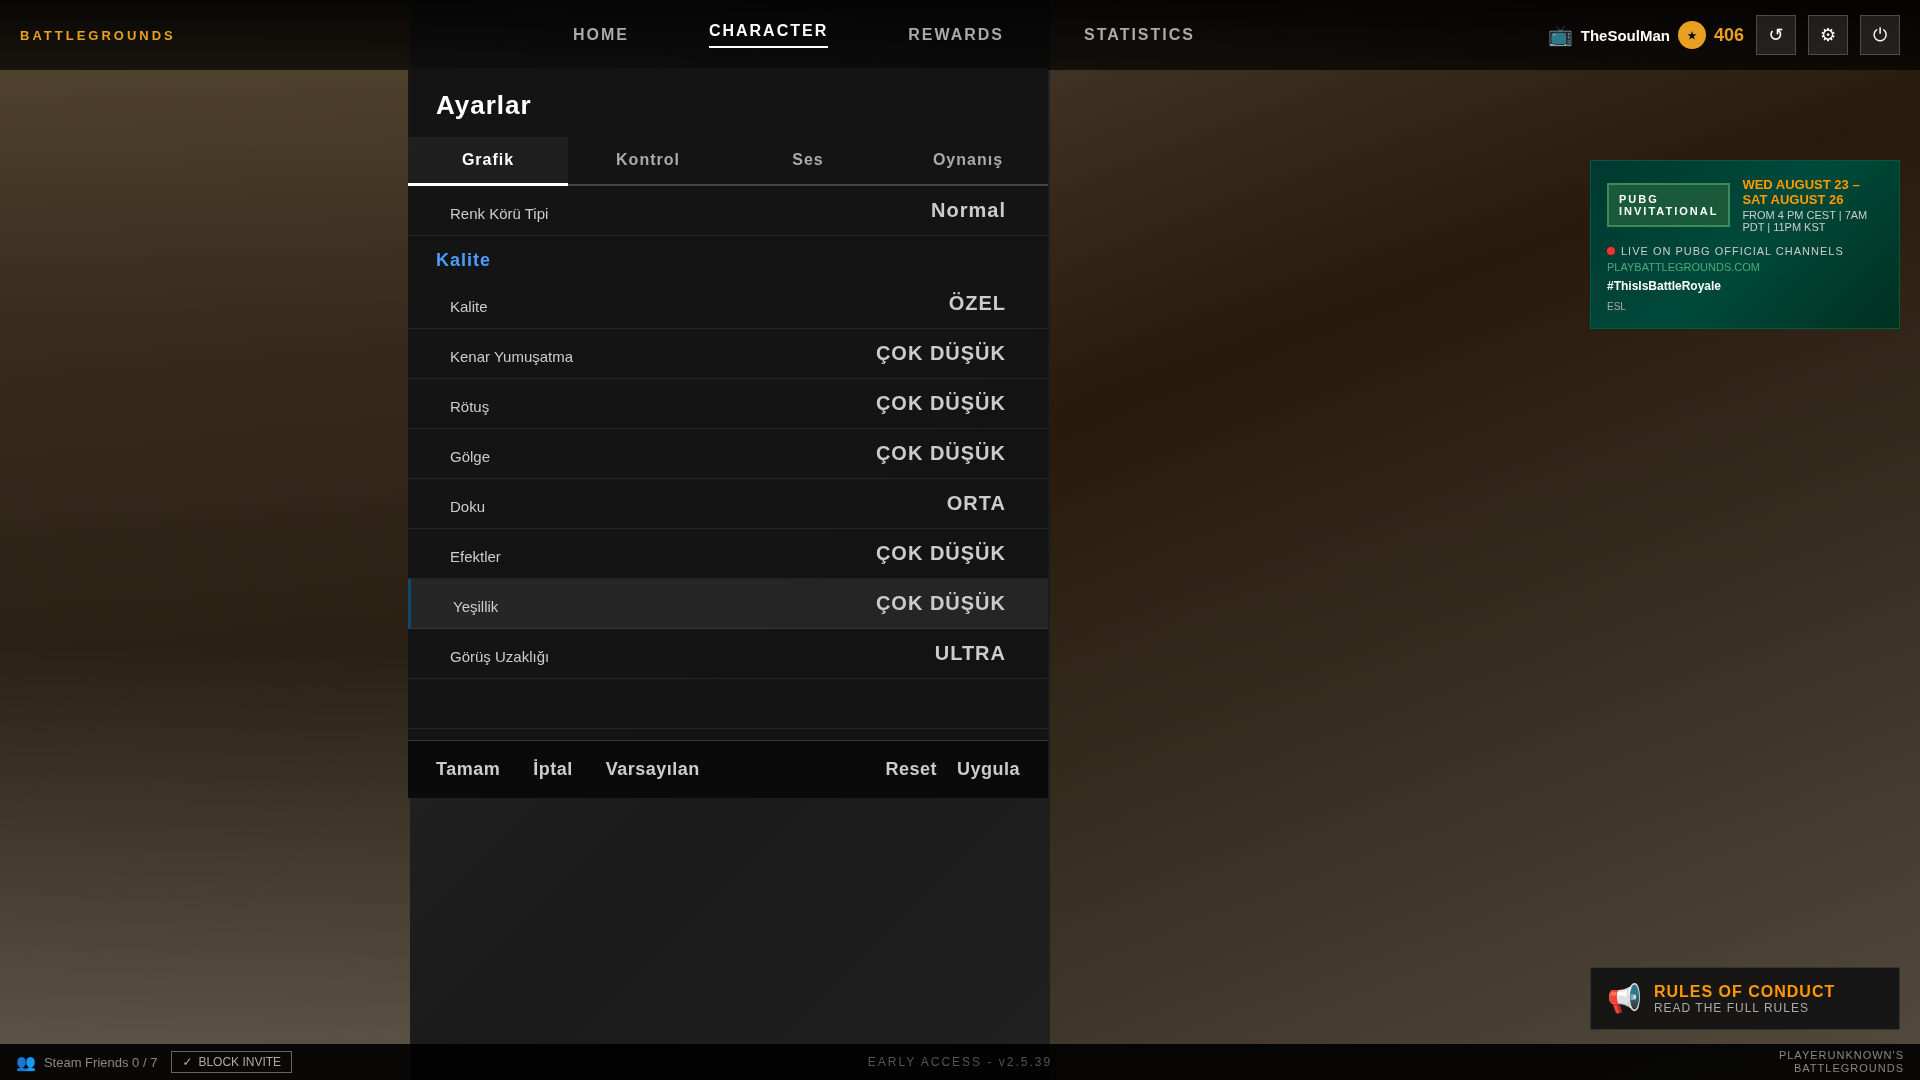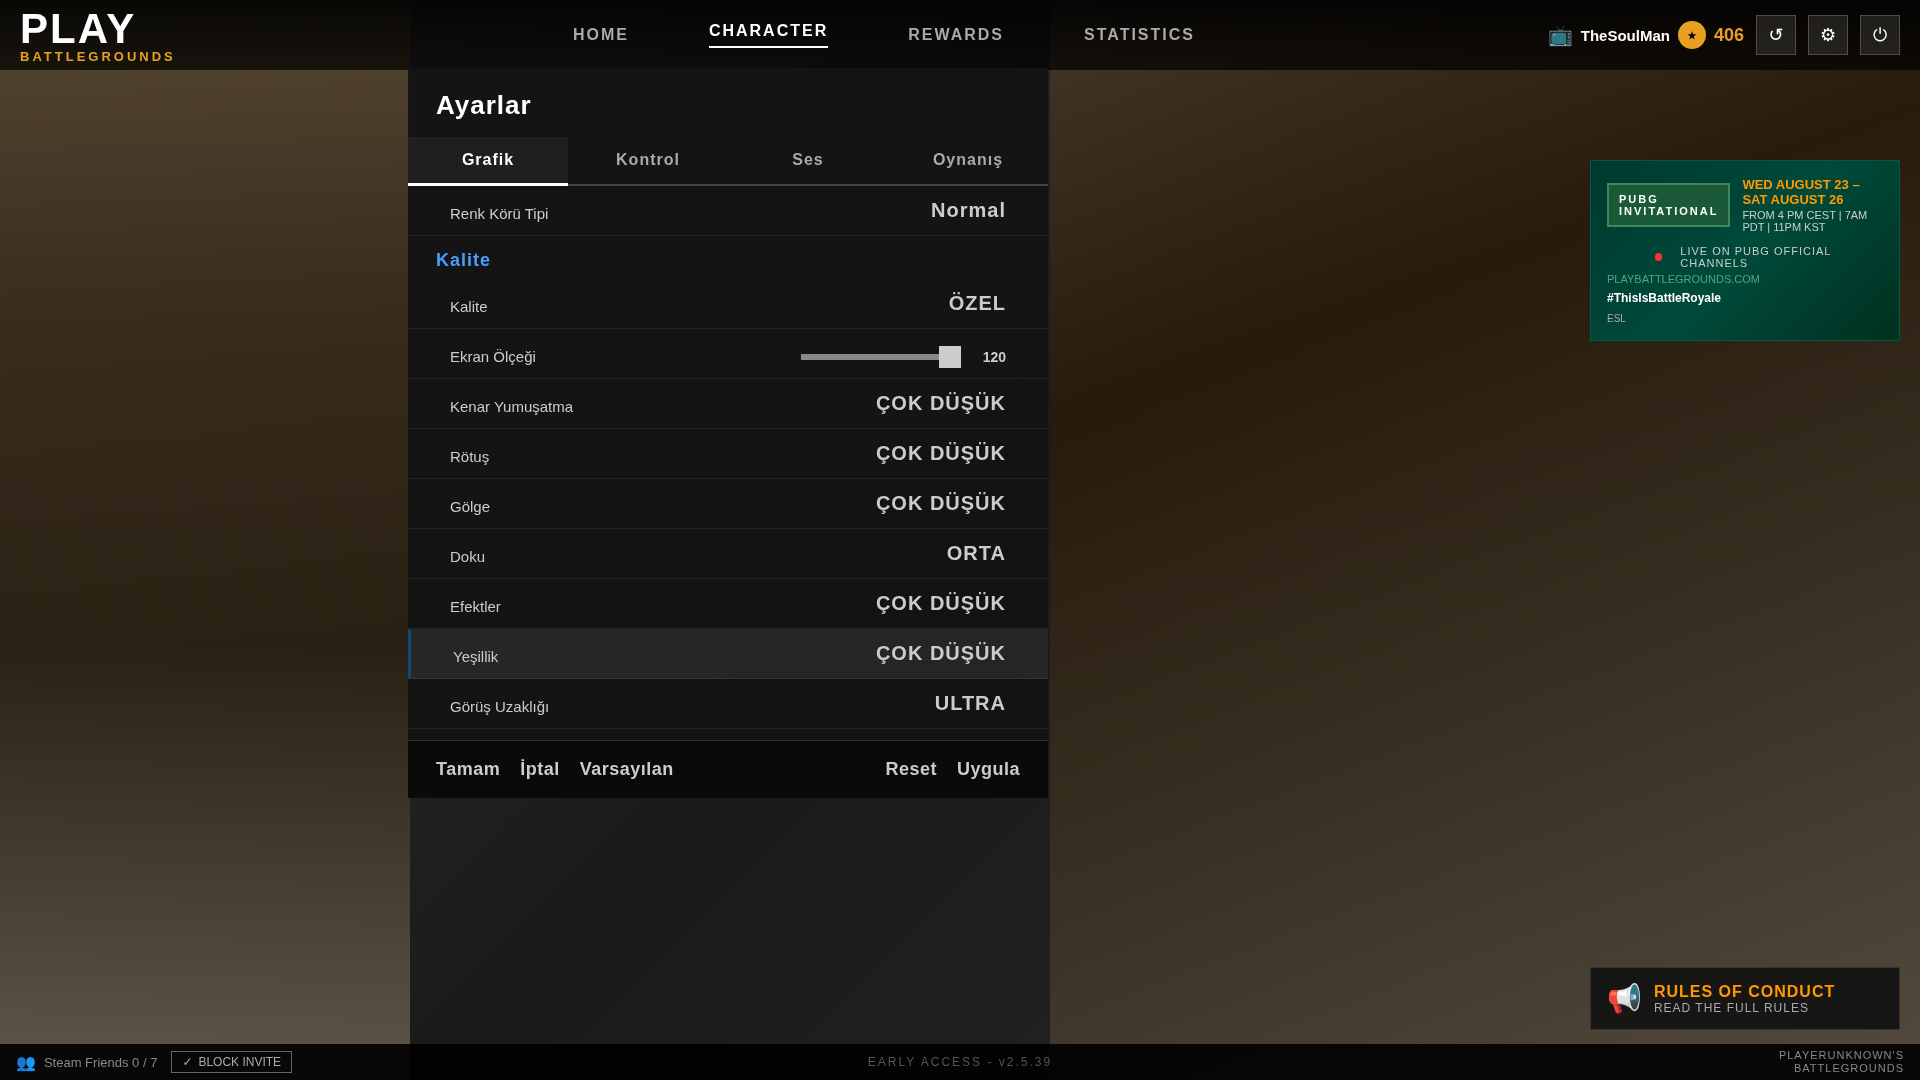--- a/index.html
+++ b/index.html
@@ -281,21 +281,21 @@
     .settings-footer {
       padding: 18px 28px;
       display: flex;
       align-items: center;
       background: rgba(10,10,10,0.95);
       border-top: 1px solid #333;
     }
 
     .footer-left {
       display: flex;
-      gap: 20px;
+      gap: 33px;
     }
 
     .footer-btn {
       color: #ccc;
       font-size: 18px;
       font-weight: 600;
       cursor: pointer;
       background: none;
       border: none;
       letter-spacing: 0.5px;
@@ -412,23 +412,22 @@
     }
 
     .inv-time {
       color: #ccc;
       font-size: 11px;
     }
 
     .inv-live {
       display: flex;
       align-items: center;
-      gap: 18px;
+      gap: 6px;
       margin-bottom: 4px;
-      margin-left: 48px;
     }
 
     .live-dot {
       width: 8px; height: 8px;
       background: #ff3030;
       border-radius: 50%;
     }
 
     .inv-live-text {
       color: #ccc;
@@ -500,21 +499,20 @@
 </head>
 <body>
 
 <div class="bg-scene">
   <div class="bg-left"></div>
   <div class="bg-right"></div>
 </div>
 
 <div class="topbar">
   <div class="logo-area">
-    <span class="logo-play">PLAY</span>
     <span class="logo-sub">BATTLEGROUNDS</span>
   </div>
 
   <nav class="nav-links">
     <a class="nav-link">HOME</a>
     <a class="nav-link active">CHARACTER</a>
     <a class="nav-link">REWARDS</a>
     <a class="nav-link">STATISTICS</a>
   </nav>
 
@@ -556,30 +554,20 @@
       <span class="setting-value">Normal</span>
     </div>
 
     <div class="section-header">Kalite</div>
 
     <div class="setting-row">
       <span class="setting-label">Kalite</span>
       <span class="setting-value">ÖZEL</span>
     </div>
 
-    <div class="setting-row">
-      <span class="setting-label">Ekran Ölçeği</span>
-      <div class="slider-container">
-        <div class="slider-track">
-          <div class="slider-fill" style="width:90%;"></div>
-          <div class="slider-thumb"></div>
-        </div>
-        <span class="slider-value">120</span>
-      </div>
-    </div>
 
     <div class="setting-row">
       <span class="setting-label">Kenar Yumuşatma</span>
       <span class="setting-value">ÇOK DÜŞÜK</span>
     </div>
 
     <div class="setting-row">
       <span class="setting-label">Rötuş</span>
       <span class="setting-value">ÇOK DÜŞÜK</span>
     </div>

